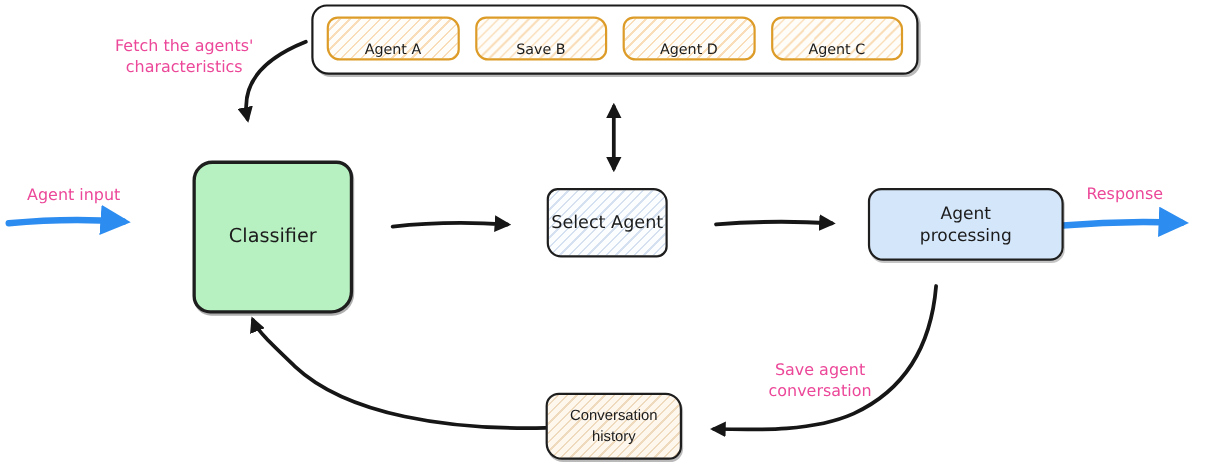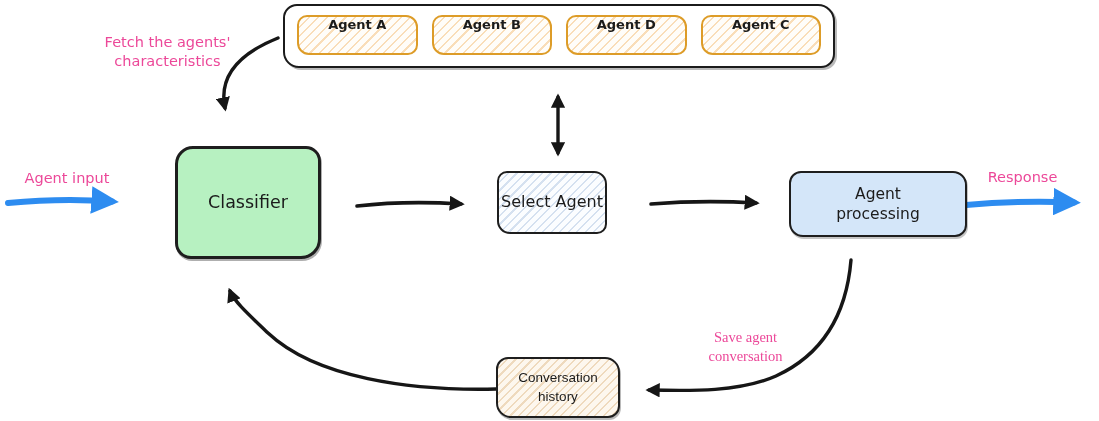--- a/index.html
+++ b/index.html
@@ -17,21 +17,21 @@
   .node{
     position:absolute;
     display:flex;align-items:center;justify-content:center;
     text-align:center;
     border:2px solid #1e1e1e;
     box-sizing:border-box;
     white-space:pre-line;
     line-height:1.3;
   }
   .classifier{
-    left:175px;top:146px;width:146px;height:113px;
+    left:175px;top:146px;width:146px;height:139px;
     background:#b7f1c1;
     border-width:3px;
     border-radius:18px 15px 20px 16px;
     font-size:17.5px;
     box-shadow:1px 2px 0 rgba(25,25,25,.35);
   }
   .select-agent{
     left:497px;top:171px;width:110px;height:63px;
     background:repeating-linear-gradient(135deg, rgba(125,160,205,.30) 0 1.5px, rgba(255,255,255,0) 1.5px 6px),#fbfdff;
     border-radius:10px 13px 10px 13px;
@@ -60,42 +60,41 @@
     background:#ffffff;
     border:2.5px solid #1b1b1b;
     border-radius:14px 17px 14px 16px;
     box-sizing:border-box;
     display:flex;gap:14px;
     padding:9px 12px 11px;
     box-shadow:2px 2px 0 rgba(25,25,25,.3);
   }
   .agent-box{
     flex:1;
-    display:flex;align-items:flex-start;justify-content:center;
+    display:flex;align-items:flex-end;justify-content:center;
     border:2.5px solid #dd9c28;
     border-radius:10px 12px 10px 12px;
     background:repeating-linear-gradient(135deg, rgba(238,160,60,.34) 0 1.5px, rgba(255,255,255,0) 1.5px 6.5px),#fffdf9;
     font-size:13px;
-    font-weight:bold;
   }
 
   
   .edge-label{
     position:absolute;
     text-align:center;
     white-space:pre-line;
     font-size:14.5px;
     line-height:1.3;
     color:#ec4899;
   }
   .lbl-user-input{left:8px;top:169px;width:118px;}
   .lbl-response{left:955px;top:168px;width:135px;}
   .lbl-fetch-char{left:70px;top:33px;width:195px;}
   .lbl-fetch-hist{left:263px;top:327px;width:218px;}
-  .lbl-save-conv{left:668px;top:328px;width:155px;font-family:Liberation Serif, serif;}
+  .lbl-save-conv{left:668px;top:328px;width:155px;}
 </style>
 </head>
 <body>
 
 <div class="canvas">
 
   <svg class="edges-layer" viewBox="0 0 1099 421" xmlns="http://www.w3.org/2000/svg">
     <defs>
       <marker id="ah-black" viewBox="0 0 10 10" refX="7.5" refY="5" markerWidth="4.2" markerHeight="4.2" orient="auto-start-reverse">
         <path d="M0,0 L10,5 L0,10 z" fill="#161616"></path>
@@ -118,21 +117,21 @@
     <path d="M 496 389 C 410 391 316 378 268 333 C 247 313 234 301 230 291" fill="none" stroke="#161616" stroke-width="3.4" stroke-linecap="round" marker-end="url(#ah-black)"></path>
 
     <path d="M 851 260 C 847 308 828 352 776 376 C 740 392 692 391 649 390" fill="none" stroke="#161616" stroke-width="3.4" stroke-linecap="round" marker-end="url(#ah-black)"></path>
   </svg>
 
   <div class="agents-panel">
     <div class="agent-box">
       <span>Agent A</span>
     </div>
     <div class="agent-box">
-      <span>Agent B</span>
+      <span>Save B</span>
     </div>
     <div class="agent-box">
       <span>Agent D</span>
     </div>
     <div class="agent-box">
       <span>Agent C</span>
     </div>
   </div>
 
   <div class="node classifier">Classifier</div>

